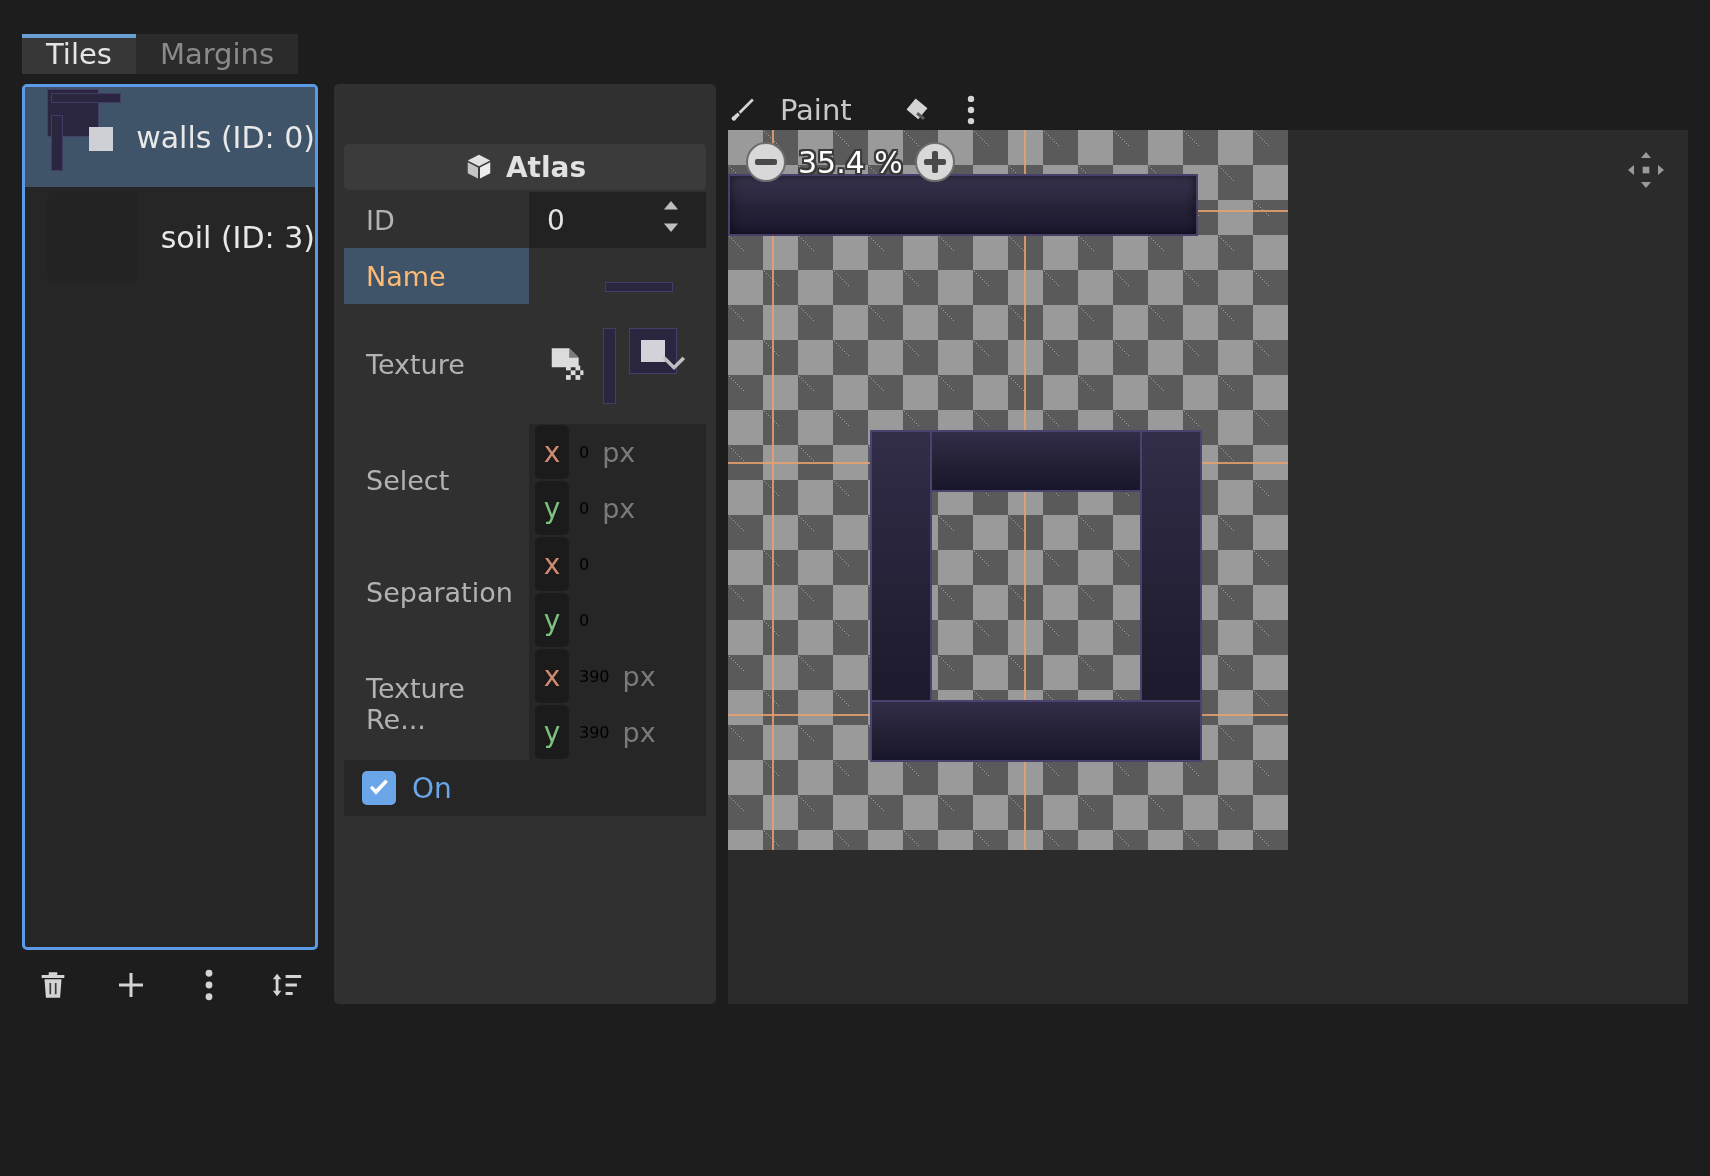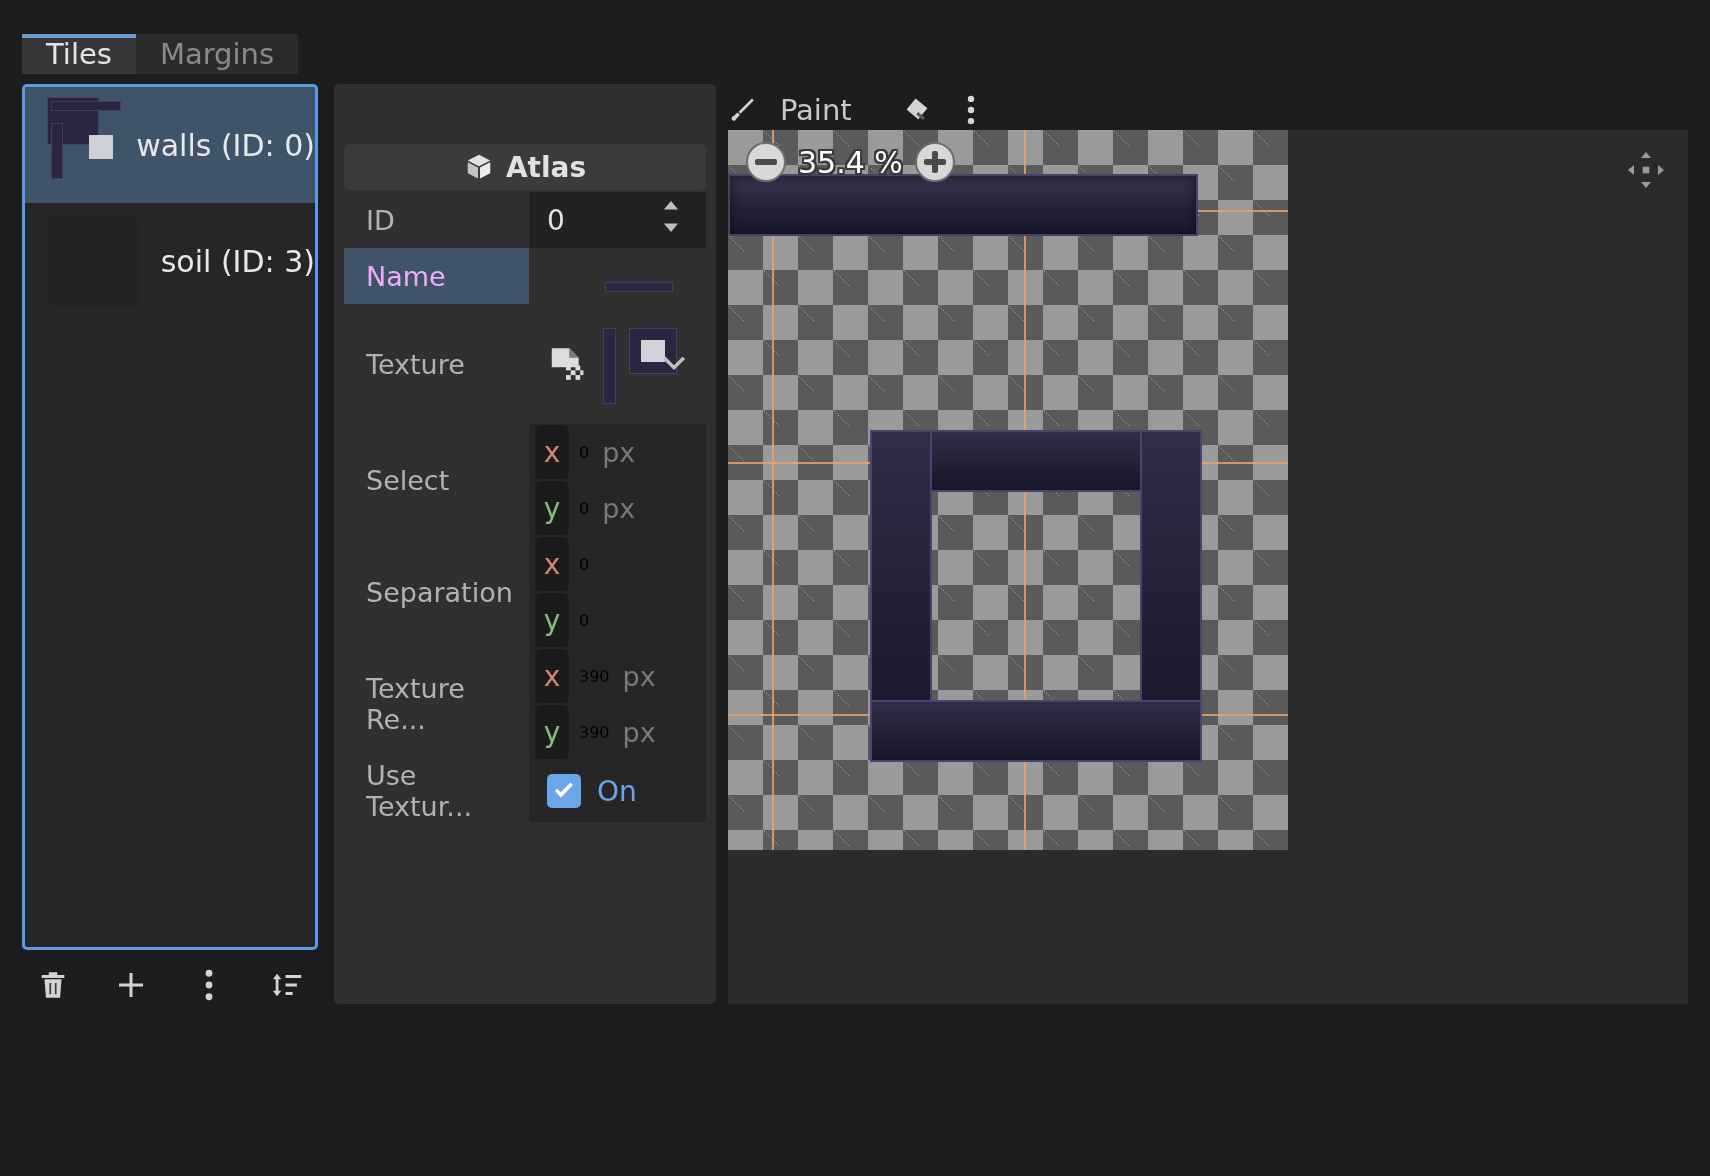--- a/index.html
+++ b/index.html
@@ -43,21 +43,21 @@
   .sourcelist {
     position: absolute; left: 22px; top: 84px;
     width: 296px; height: 866px;
     background: #262626;
     border: 3px solid #5a9ae6;
     border-radius: 5px;
     overflow: hidden;
   }
   .source-item {
     display: flex; align-items: center;
-    height: 116px;
+    height: 100px;
     padding-left: 22px;
     cursor: pointer;
   }
   .source-item.selected { background: #3f5469; }
   .source-label {
     font-size: 30px; color: #e8e8e8;
     margin-left: 22px;
     white-space: nowrap;
   }
   .thumb-walls {
@@ -136,21 +136,21 @@
     min-height: 56px;
   }
   .prop-name {
     width: 185px;
     display: flex; align-items: center;
     padding-left: 22px;
     font-size: 27px; color: #b2b2b2;
     background: #292929;
   }
   .prop-name.plain { background: transparent; }
-  .prop-name.highlight { background: #3f5469; color: #f0abfc; }
+  .prop-name.highlight { background: #3f5469; color: #fdba74; }
   .prop-val {
     flex: 1;
     display: flex; align-items: center;
     background: #262626;
     padding-left: 18px;
     font-size: 28px; color: #e4e4e4;
     position: relative;
   }
   .prop-val.dark { background: #222222; }
   .prop-val.none { background: transparent; }
@@ -447,21 +447,20 @@
           </div>
           <div class="vec-row">
             <span class="axis-badge axis-y">y</span>
             <span>390</span>
             <span class="unit">px</span>
           </div>
         </div>
       </div>
 
       <div class="prop-row">
-        <div class="prop-name plain">Use Textur...</div>
         <div class="prop-val">
           <span class="checkbox">
             <svg width="24" height="20" viewBox="0 0 20 16">
                 <path fill="#ffffff" d="M2.5 8l1.8-1.9 3 2.9L15.4 1l2 2-9.9 10.6z"></path>
               </svg>
           </span>
           <span class="on-label">On</span>
         </div>
       </div>
 

